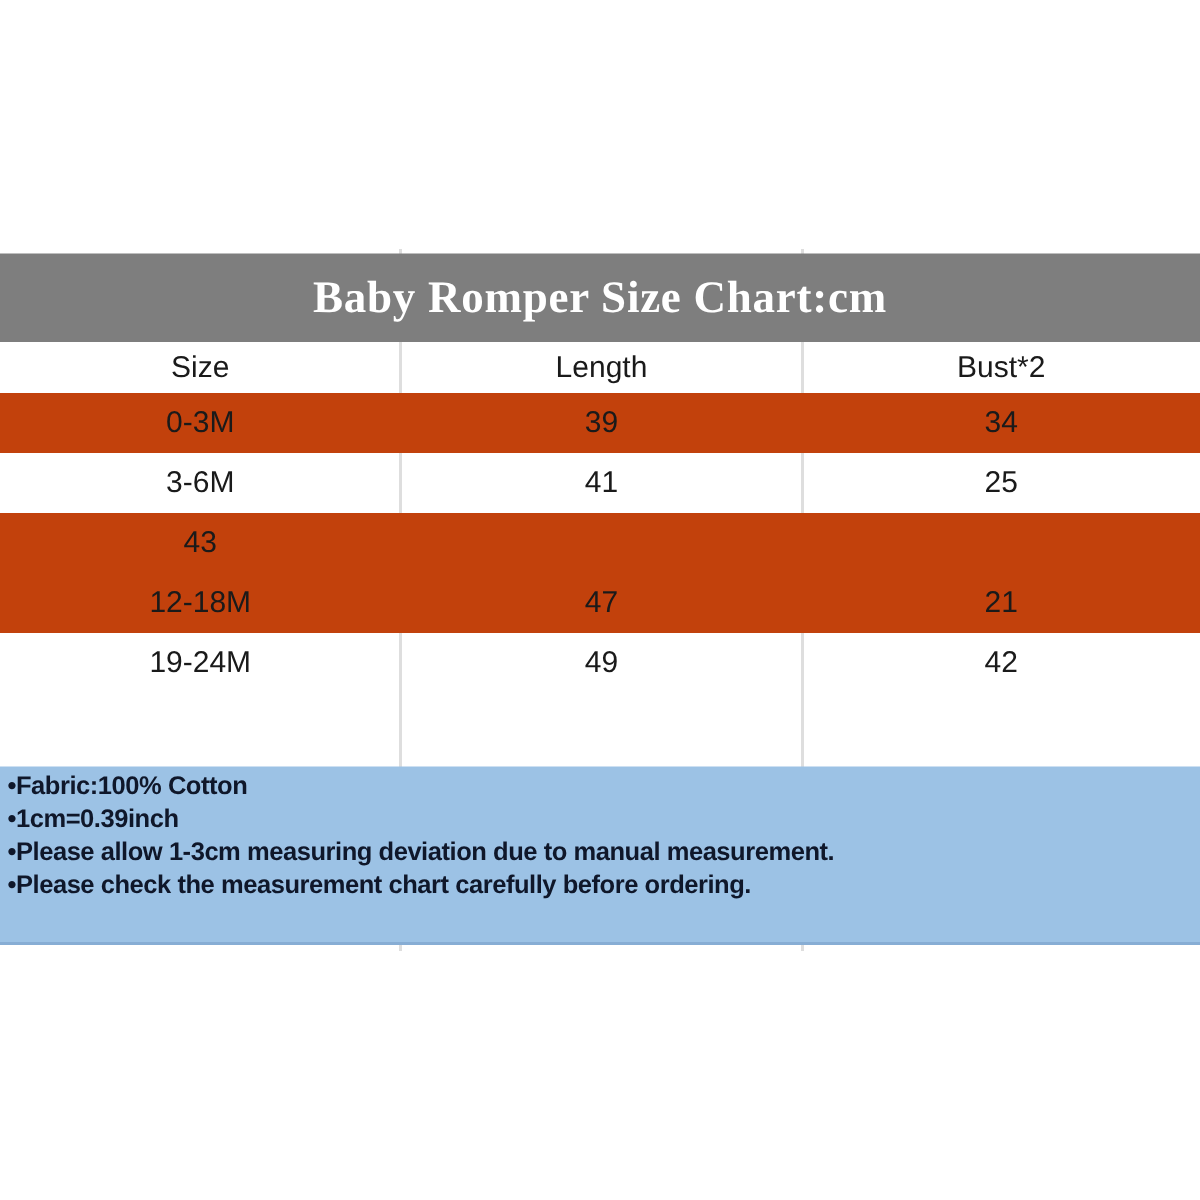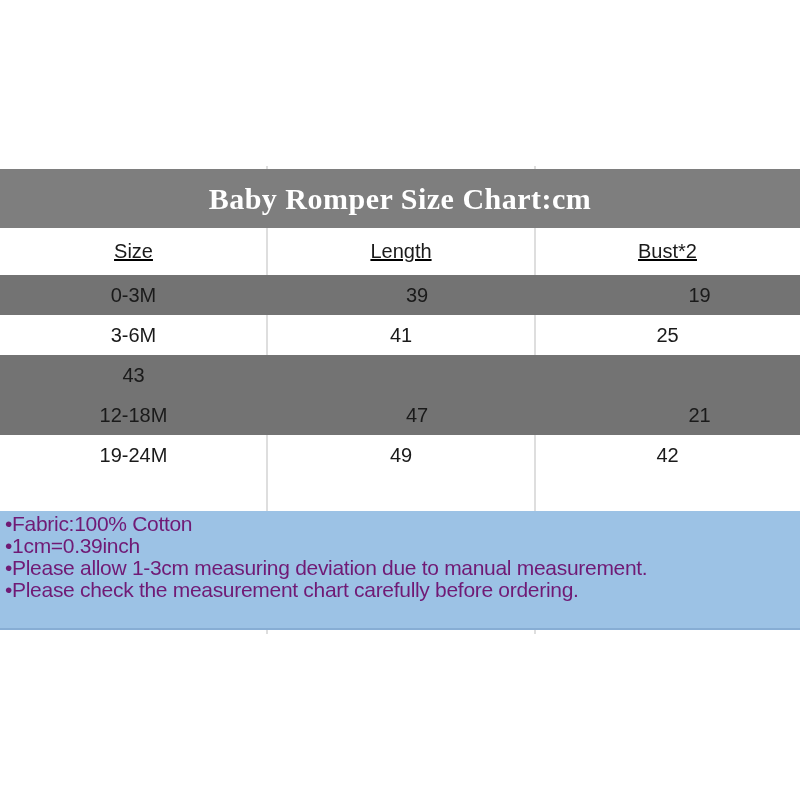--- a/index.html
+++ b/index.html
@@ -47,47 +47,47 @@
     position: absolute;
     top: 228px;
     left: 0;
     width: 800px;
   }
   .t-row {
     display: grid;
     grid-template-columns: 267px 268px 265px;
     height: 40px;
   }
-  .t-row.header { height: 47px; text-decoration: underline; }
-  .t-row.shade { background: #737373; gap: 16px; }
+  .t-row.header { height: 34px; }
+  .t-row.shade { background: #c2410c; }
   .t-cell {
     display: flex;
     align-items: center;
     justify-content: center;
     font-size: 20px;
     color: #1a1a1a;
   }
 
   .notes {
     position: absolute;
     top: 511px;
     left: 0;
     width: 800px;
     height: 119px;
     background: #9cc2e5;
     border-bottom: 2px solid #87add4;
     box-sizing: border-box;
     padding: 2px 10px 0 5px;
   }
   .note-line {
-    font-size: 21px;
-    font-weight: normal;
+    font-size: 17px;
+    font-weight: bold;
     line-height: 22px;
     letter-spacing: -0.3px;
-    color: #701a75;
+    color: #0f172a;
     white-space: nowrap;
   }
 </style>
 </head>
 <body>
 
 <div class="stage">
 
   <div class="vline vline-1"></div>
   <div class="vline vline-2"></div>
@@ -99,21 +99,21 @@
   <div class="size-table">
     <div class="t-row header">
       <div class="t-cell">Size</div>
       <div class="t-cell">Length</div>
       <div class="t-cell">Bust*2</div>
     </div>
 
     <div class="t-row shade">
       <div class="t-cell">0-3M</div>
       <div class="t-cell">39</div>
-      <div class="t-cell">19</div>
+      <div class="t-cell">34</div>
     </div>
 
     <div class="t-row">
       <div class="t-cell">3-6M</div>
       <div class="t-cell">41</div>
       <div class="t-cell">25</div>
     </div>
 
     <div class="t-row shade">
       <div class="t-cell">43</div>

